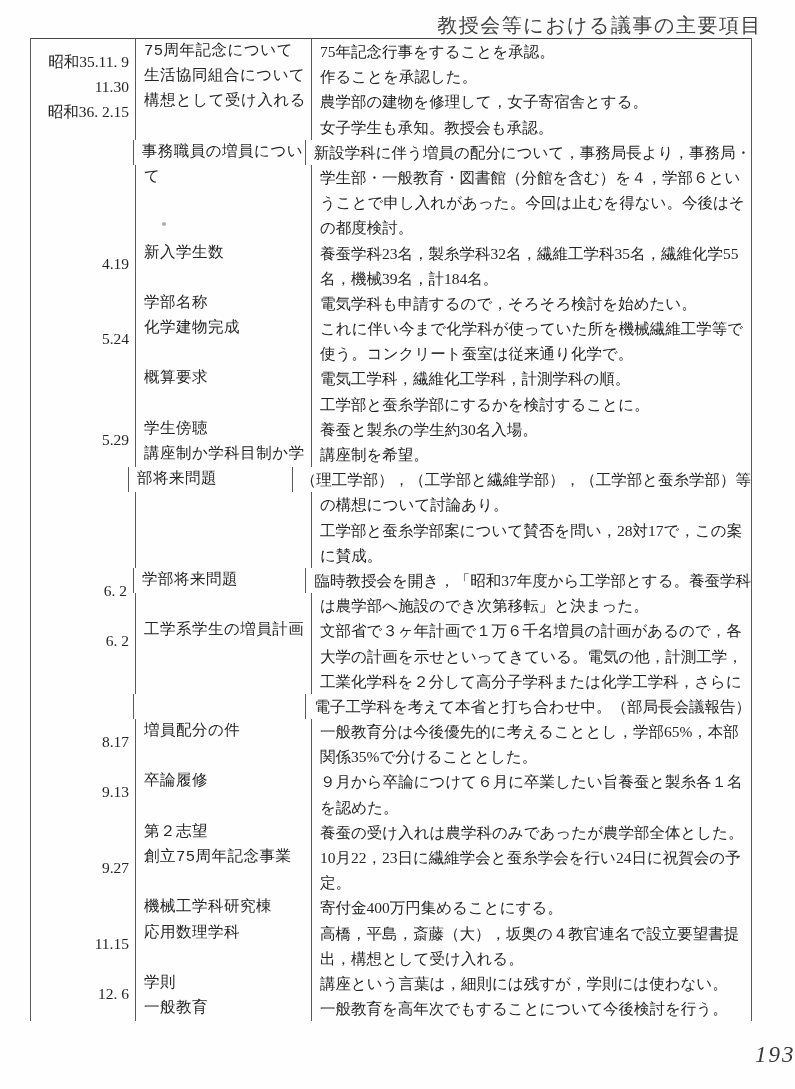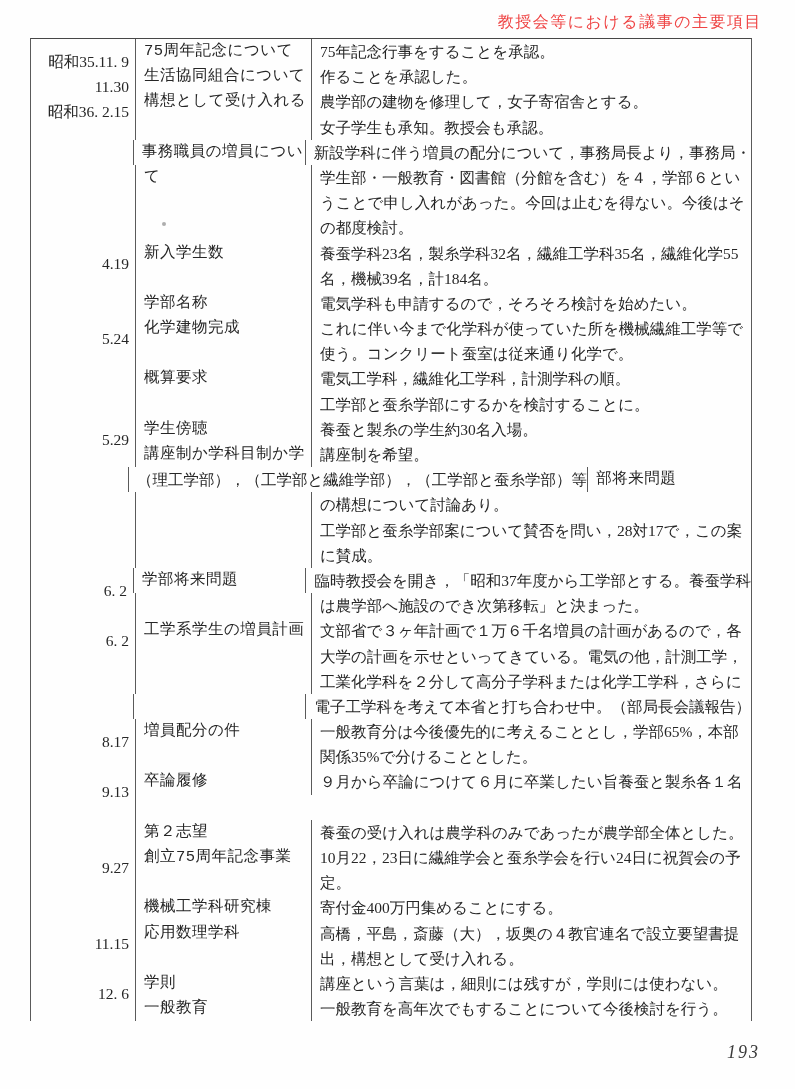--- a/index.html
+++ b/index.html
@@ -9,23 +9,23 @@
     font-family: "Liberation Serif", "DejaVu Serif", serif;
     color: #262626;
     position: relative;
     overflow: hidden;
   }
   .page { position: absolute; inset: 0; background: #fefefe; }
 
   .running-head {
     position: absolute;
     top: 12px; right: 33px;
-    font-size: 16px;
+    font-size: 20px;
     letter-spacing: 1.5px;
-    color: #ef4444;
+    color: #404040;
     white-space: nowrap;
   }
 
   .minutes-table {
     position: absolute;
     left: 30px; top: 38px;
     width: 722px;
     box-sizing: border-box;
     border-top: 1px solid #474747;
     border-left: 1px solid #5a5a5a;
@@ -62,22 +62,22 @@
     position: absolute;
     left: 162px; top: 222px;
     width: 4px; height: 4px;
     background: #999;
     border-radius: 50%;
     opacity: 0.8;
   }
 
   .page-number {
     position: absolute;
-    left: 727px; top: 1042px;
-    font-size: 18px;
+    left: 755px; top: 1042px;
+    font-size: 23px;
     font-style: italic;
     letter-spacing: 2px;
     color: #3a3a3a;
   }
 </style>
 </head>
 <body>
 
 <div class="page">
 
@@ -181,22 +181,22 @@
   </div>
 
   <div class="row">
     <span class="cell date"></span>
     <span class="cell topic">講座制か学科目制か学</span>
     <span class="cell desc">講座制を希望。</span>
   </div>
 
   <div class="row">
     <span class="cell date"></span>
+    <span class="cell topic">部将来問題</span>
     <span class="cell desc">（理工学部），（工学部と繊維学部），（工学部と蚕糸学部）等</span>
-    <span class="cell topic">部将来問題</span>
   </div>
 
   <div class="row">
     <span class="cell date"></span>
     <span class="cell topic"></span>
     <span class="cell desc">の構想について討論あり。</span>
   </div>
 
   <div class="row">
     <span class="cell date"></span>
@@ -260,20 +260,21 @@
 
   <div class="row">
     <span class="cell date">9.13</span>
     <span class="cell topic">卒論履修</span>
     <span class="cell desc">９月から卒論につけて６月に卒業したい旨養蚕と製糸各１名</span>
   </div>
 
   <div class="row">
     <span class="cell date"></span>
     <span class="cell topic"></span>
+    <span class="cell desc">を認めた。</span>
   </div>
 
   <div class="row">
     <span class="cell date"></span>
     <span class="cell topic">第２志望</span>
     <span class="cell desc">養蚕の受け入れは農学科のみであったが農学部全体とした。</span>
   </div>
 
   <div class="row">
     <span class="cell date">9.27</span>

